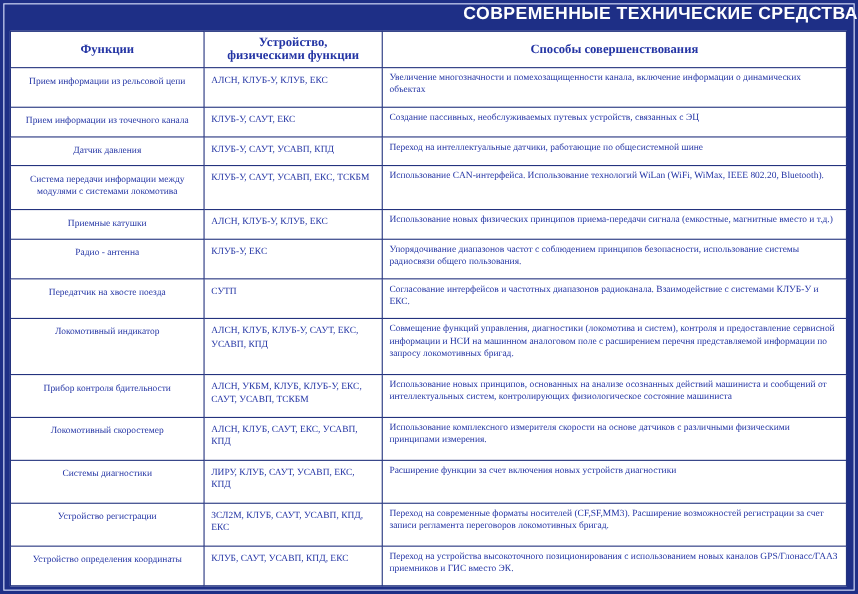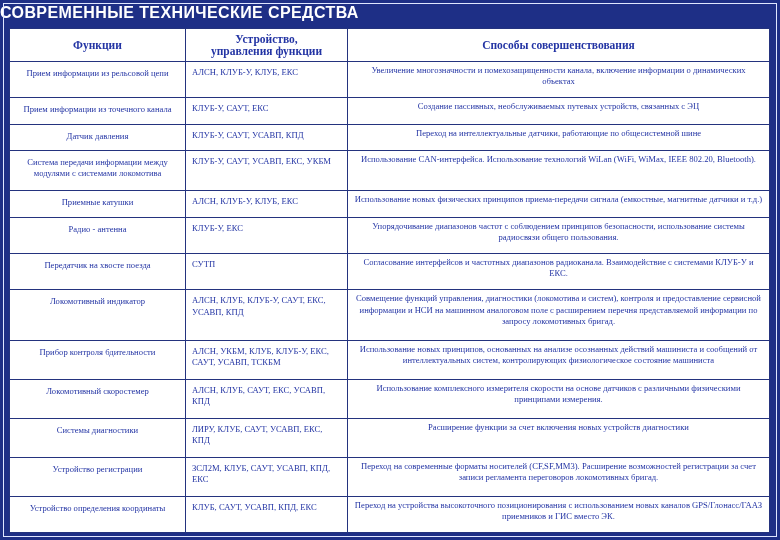--- a/index.html
+++ b/index.html
@@ -9,21 +9,21 @@
     font-family:"Liberation Serif",serif;
   }
   .slide{
     position:relative;width:780px;height:540px;box-sizing:border-box;
     background:#1e2f86;
   }
   .frame{
     position:absolute;inset:3px;border:1px solid #dfe6ff;pointer-events:none;z-index:5;
   }
   .title{
-    height:26px;line-height:26px;text-align:left;
+    height:26px;line-height:26px;text-align:right;
     color:#ffffff;font-family:"Liberation Sans",sans-serif;
     font-weight:bold;font-size:16px;letter-spacing:.4px;
   }
   .table-wrap{
     position:absolute;top:28px;left:9px;right:10px;bottom:7px;
   }
   table{
     width:100%;height:100%;border-collapse:collapse;background:#ffffff;
     table-layout:fixed;
   }
@@ -32,41 +32,41 @@
     padding:3px 6px;vertical-align:top;box-sizing:border-box;
     word-wrap:break-word;
   }
   th{
     font-size:11.5px;font-weight:bold;text-align:center;vertical-align:middle;
     white-space:pre-line;padding:4px 4px;
   }
   td{font-size:8.6px;line-height:1.3;}
   td.fn{text-align:center;padding-top:6px;}
   td.dev{text-align:left;padding-top:5px;}
-  td.imp{text-align:center;}
+  td.imp{text-align:left;}
   col.c1{width:176px;} col.c2{width:162px;} col.c3{width:auto;}
 </style>
 </head>
 <body>
 
 <div class="slide">
   <div class="frame"></div>
   <div class="title">СОВРЕМЕННЫЕ ТЕХНИЧЕСКИЕ СРЕДСТВА</div>
   <div class="table-wrap">
     <table>
       <colgroup>
           <col class="c1">
           <col class="c2">
           <col class="c3">
         </colgroup>
       <thead>
         <tr>
           <th>Функции</th>
           <th>Устройство,
-управления функции</th>
+физическими функции</th>
           <th>Способы совершенствования</th>
         </tr>
       </thead>
       <tbody>
         <tr>
           <td class="fn">Прием информации из рельсовой цепи</td>
           <td class="dev">АЛСН, КЛУБ-У, КЛУБ, ЕКС</td>
           <td class="imp">Увеличение многозначности и помехозащищенности канала, включение информации о динамических объектах</td>
         </tr>
         <tr>
@@ -74,27 +74,27 @@
           <td class="dev">КЛУБ-У, САУТ, ЕКС</td>
           <td class="imp">Создание пассивных, необслуживаемых путевых устройств, связанных с ЭЦ</td>
         </tr>
         <tr>
           <td class="fn">Датчик давления</td>
           <td class="dev">КЛУБ-У, САУТ, УСАВП, КПД</td>
           <td class="imp">Переход на интеллектуальные датчики, работающие по общесистемной шине</td>
         </tr>
         <tr>
           <td class="fn">Система передачи информации между модулями с системами локомотива</td>
-          <td class="dev">КЛУБ-У, САУТ, УСАВП, ЕКС, УКБМ</td>
+          <td class="dev">КЛУБ-У, САУТ, УСАВП, ЕКС, ТСКБМ</td>
           <td class="imp">Использование CAN-интерфейса. Использование технологий WiLan (WiFi, WiMax, IEEE 802.20, Bluetooth).</td>
         </tr>
         <tr>
           <td class="fn">Приемные катушки</td>
           <td class="dev">АЛСН, КЛУБ-У, КЛУБ, ЕКС</td>
-          <td class="imp">Использование новых физических принципов приема-передачи сигнала (емкостные, магнитные датчики и т.д.)</td>
+          <td class="imp">Использование новых физических принципов приема-передачи сигнала (емкостные, магнитные вместо и т.д.)</td>
         </tr>
         <tr>
           <td class="fn">Радио - антенна</td>
           <td class="dev">КЛУБ-У, ЕКС</td>
           <td class="imp">Упорядочивание диапазонов частот с соблюдением принципов безопасности, использование системы радиосвязи общего пользования.</td>
         </tr>
         <tr>
           <td class="fn">Передатчик на хвосте поезда</td>
           <td class="dev">СУТП</td>
           <td class="imp">Согласование интерфейсов и частотных диапазонов радиоканала.  Взаимодействие с системами КЛУБ-У и ЕКС.</td>

